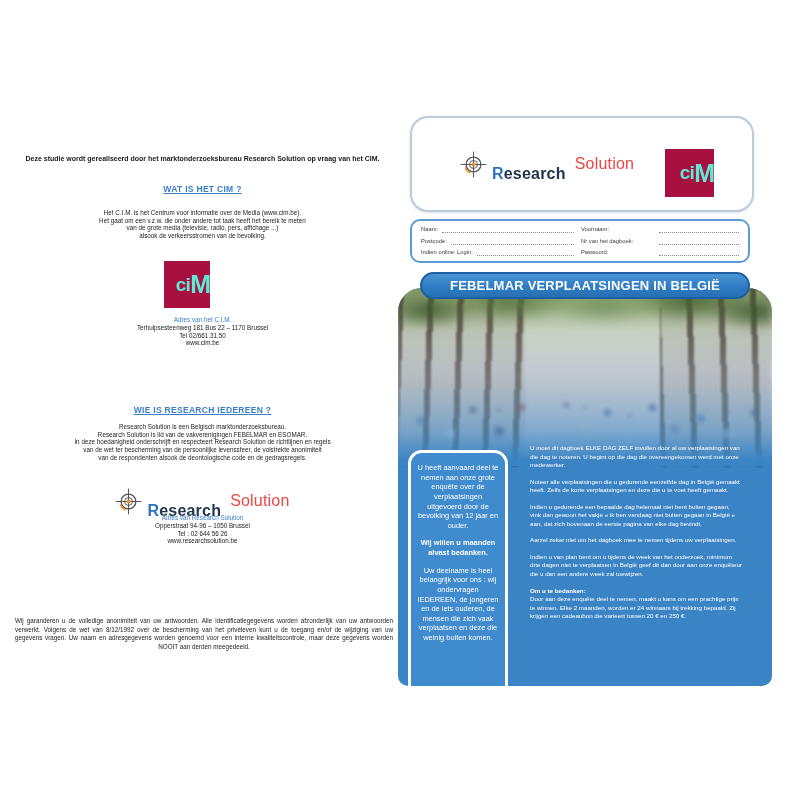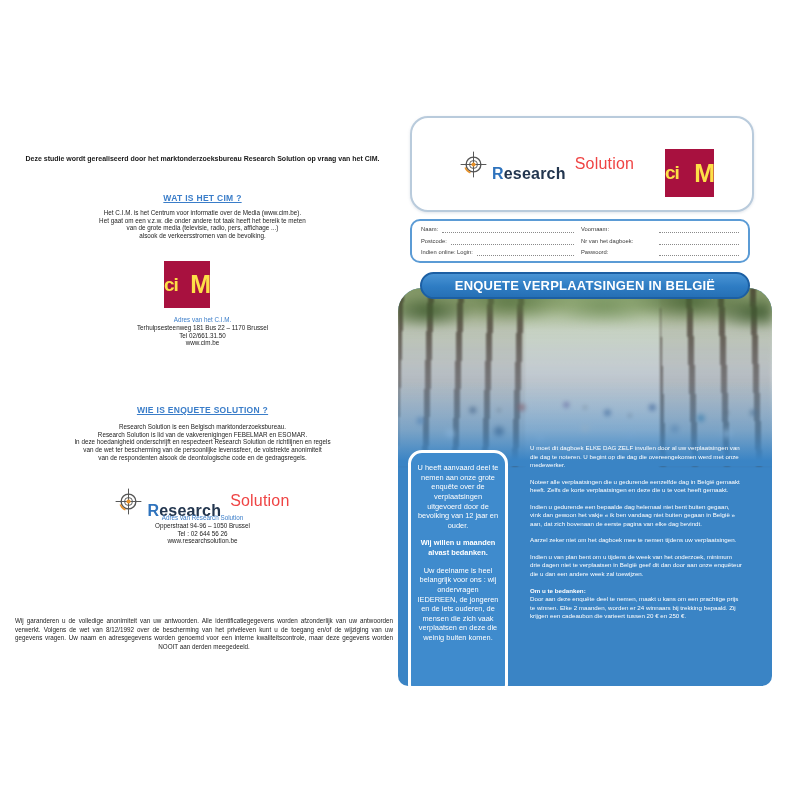--- a/index.html
+++ b/index.html
@@ -4,24 +4,24 @@
 <style>
   html,body{margin:0;padding:0;background:#ffffff;}
   #stage{position:relative;width:800px;height:800px;background:#ffffff;overflow:hidden;
          font-family:"Liberation Sans","DejaVu Sans",sans-serif;color:#1a1a1a;}
   .abs{position:absolute;}
 
   
   #intro{left:15px;top:155px;width:375px;font-size:7px;font-weight:bold;text-align:center;line-height:1.25;}
   .blue-heading{width:375px;left:15px;text-align:center;font-size:8.5px;font-weight:bold;
                 color:#3a7dc9;text-decoration:underline;letter-spacing:.3px;}
-  #cim-head{top:193px;}
+  #cim-head{top:184px;}
   .center-lines{left:15px;width:375px;text-align:center;font-size:6.3px;line-height:1.22;color:#222;}
   #cim-lines{top:209px;}
-  .cim-box{background:#a8113f;color:#fde047;display:flex;align-items:center;justify-content:space-between;}
+  .cim-box{background:#a8113f;color:#5eead4;display:flex;align-items:center;justify-content:flex-end;}
   #cim-logo-left{left:164px;top:261px;width:46px;height:47px;}
   .cim-t1{font-weight:bold;font-size:19px;letter-spacing:-1px;}
   .cim-t2{font-weight:bold;font-size:25px;letter-spacing:-1px;margin-left:.5px;}
   .addr-title{left:15px;width:375px;text-align:center;font-size:6.3px;color:#3a7dc9;}
   #cim-addr-title{top:316px;}
   #cim-addr{top:324px;}
   #rs-head{top:405px;}
   #rs-lines{top:423px;}
   #rs-logo-row{left:15px;top:482px;width:375px;display:flex;align-items:center;justify-content:center;gap:5px;}
   .rs-word1{font-size:16px;font-weight:bold;color:#23364f;letter-spacing:.2px;margin-top:20px;}
@@ -130,21 +130,21 @@
         <span class="cim-t2">M</span>
     </div>
 
     <div class="abs addr-title" id="cim-addr-title">Adres van het C.I.M.</div>
     <div class="abs center-lines" id="cim-addr">
       <div>Terhulpsesteenweg 181 Bus 22 – 1170 Brussel</div>
       <div>Tel  02/661.31.50</div>
       <div>www.cim.be</div>
     </div>
 
-    <div class="abs blue-heading" id="rs-head">WIE IS ENQUETE SOLUTION ?</div>
+    <div class="abs blue-heading" id="rs-head">WIE IS RESEARCH IEDEREEN ?</div>
 
     <div class="abs center-lines" id="rs-lines">
       <div>Research Solution is een Belgisch marktonderzoeksbureau.</div>
       <div>Research Solution is lid van de vakverenigingen  FEBELMAR en ESOMAR.</div>
       <div>In deze hoedanigheid onderschrijft en respecteert Research Solution de richtlijnen en regels</div>
       <div>van de wet ter bescherming van de persoonlijke levenssfeer, de volstrekte anonimiteit</div>
       <div>van de respondenten alsook de deontologische code en de gedragsregels.</div>
     </div>
 
     <div class="abs" id="rs-logo-row">
@@ -205,21 +205,21 @@
         <span class="f-dots d2"></span>
       </div>
       <div class="form-row">
         <span class="f-label">Indien online: Login:</span>
         <span class="f-dots d1"></span>
         <span class="f-label c2">Paswoord:</span>
         <span class="f-dots d2"></span>
       </div>
     </div>
 
-    <div class="abs" id="banner">ENQUETE VERPLAATSINGEN IN BELGIË</div>
+    <div class="abs" id="banner">FEBELMAR VERPLAATSINGEN IN BELGIË</div>
 
     <div class="abs" id="blue-shape">
       <div id="photo">
         <div class="ph" id="ph-base"></div>
         <div class="ph" id="ph-trees-l"></div>
         <div class="ph" id="ph-trees-r"></div>
         <div class="ph" id="ph-foliage"></div>
         <div class="ph" id="ph-crowd"></div>
         <div class="ph" id="ph-fade"></div>
       </div>

